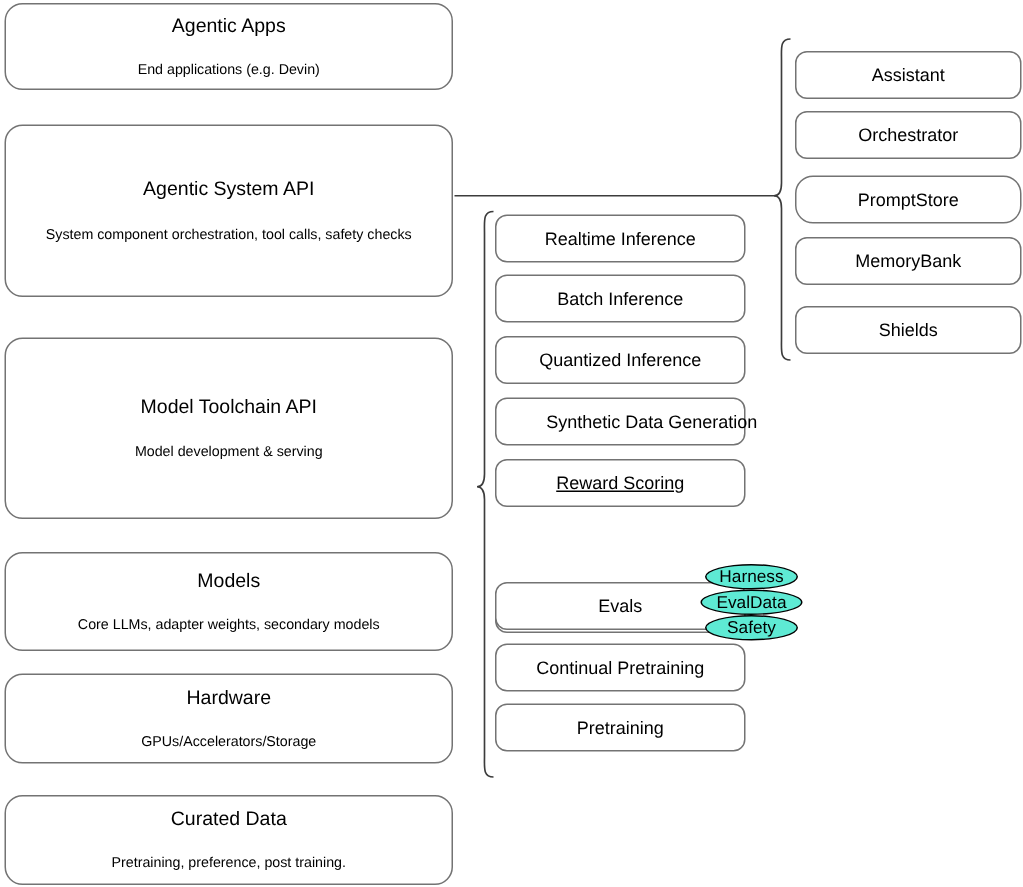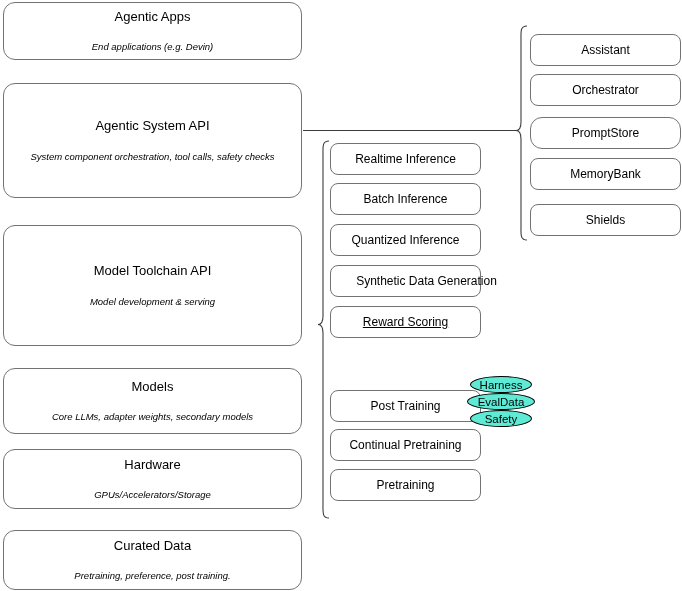--- a/index.html
+++ b/index.html
@@ -40,34 +40,33 @@
   .box .title {
     font-size: 13px;
     color: #000000;
     white-space: nowrap;
   }
   .box .subtitle {
     font-size: 9.5px;
     color: #000000;
     margin-top: 16px;
     white-space: nowrap;
-    font-style: italic;
   }
 
   
   .layer {
     left: 3px;
     width: 299px;
     border-radius: 12px;
   }
 
   
   .mid-box {
     left: 330px;
-    width: 151px;
+    width: 167px;
     height: 32px;
     border-radius: 8px;
   }
   .mid-box .title { font-size: 12px; }
 
   
   .right-box {
     left: 530px;
     width: 151px;
     height: 32px;
@@ -173,20 +172,23 @@
   </div>
   <div class="box mid-box" style="top:265px;padding-left:42px;">
     <div class="title">Synthetic Data Generation</div>
   </div>
   <div class="box mid-box" style="top:306px;text-decoration:underline;">
     <div class="title">Reward Scoring</div>
   </div>
   <div class="box mid-box" style="top:346px;margin-top:44px;">
     <div class="title">Post Training</div>
   </div>
+  <div class="box mid-box" style="top:388px;">
+    <div class="title">Evals</div>
+  </div>
   <div class="box mid-box" style="top:429px;">
     <div class="title">Continual Pretraining</div>
   </div>
   <div class="box mid-box" style="top:469px;">
     <div class="title">Pretraining</div>
   </div>
 
   <div class="pill" style="left:470px; top:376px; width:62px; height:17px;">
     <span>Harness</span>
   </div>

